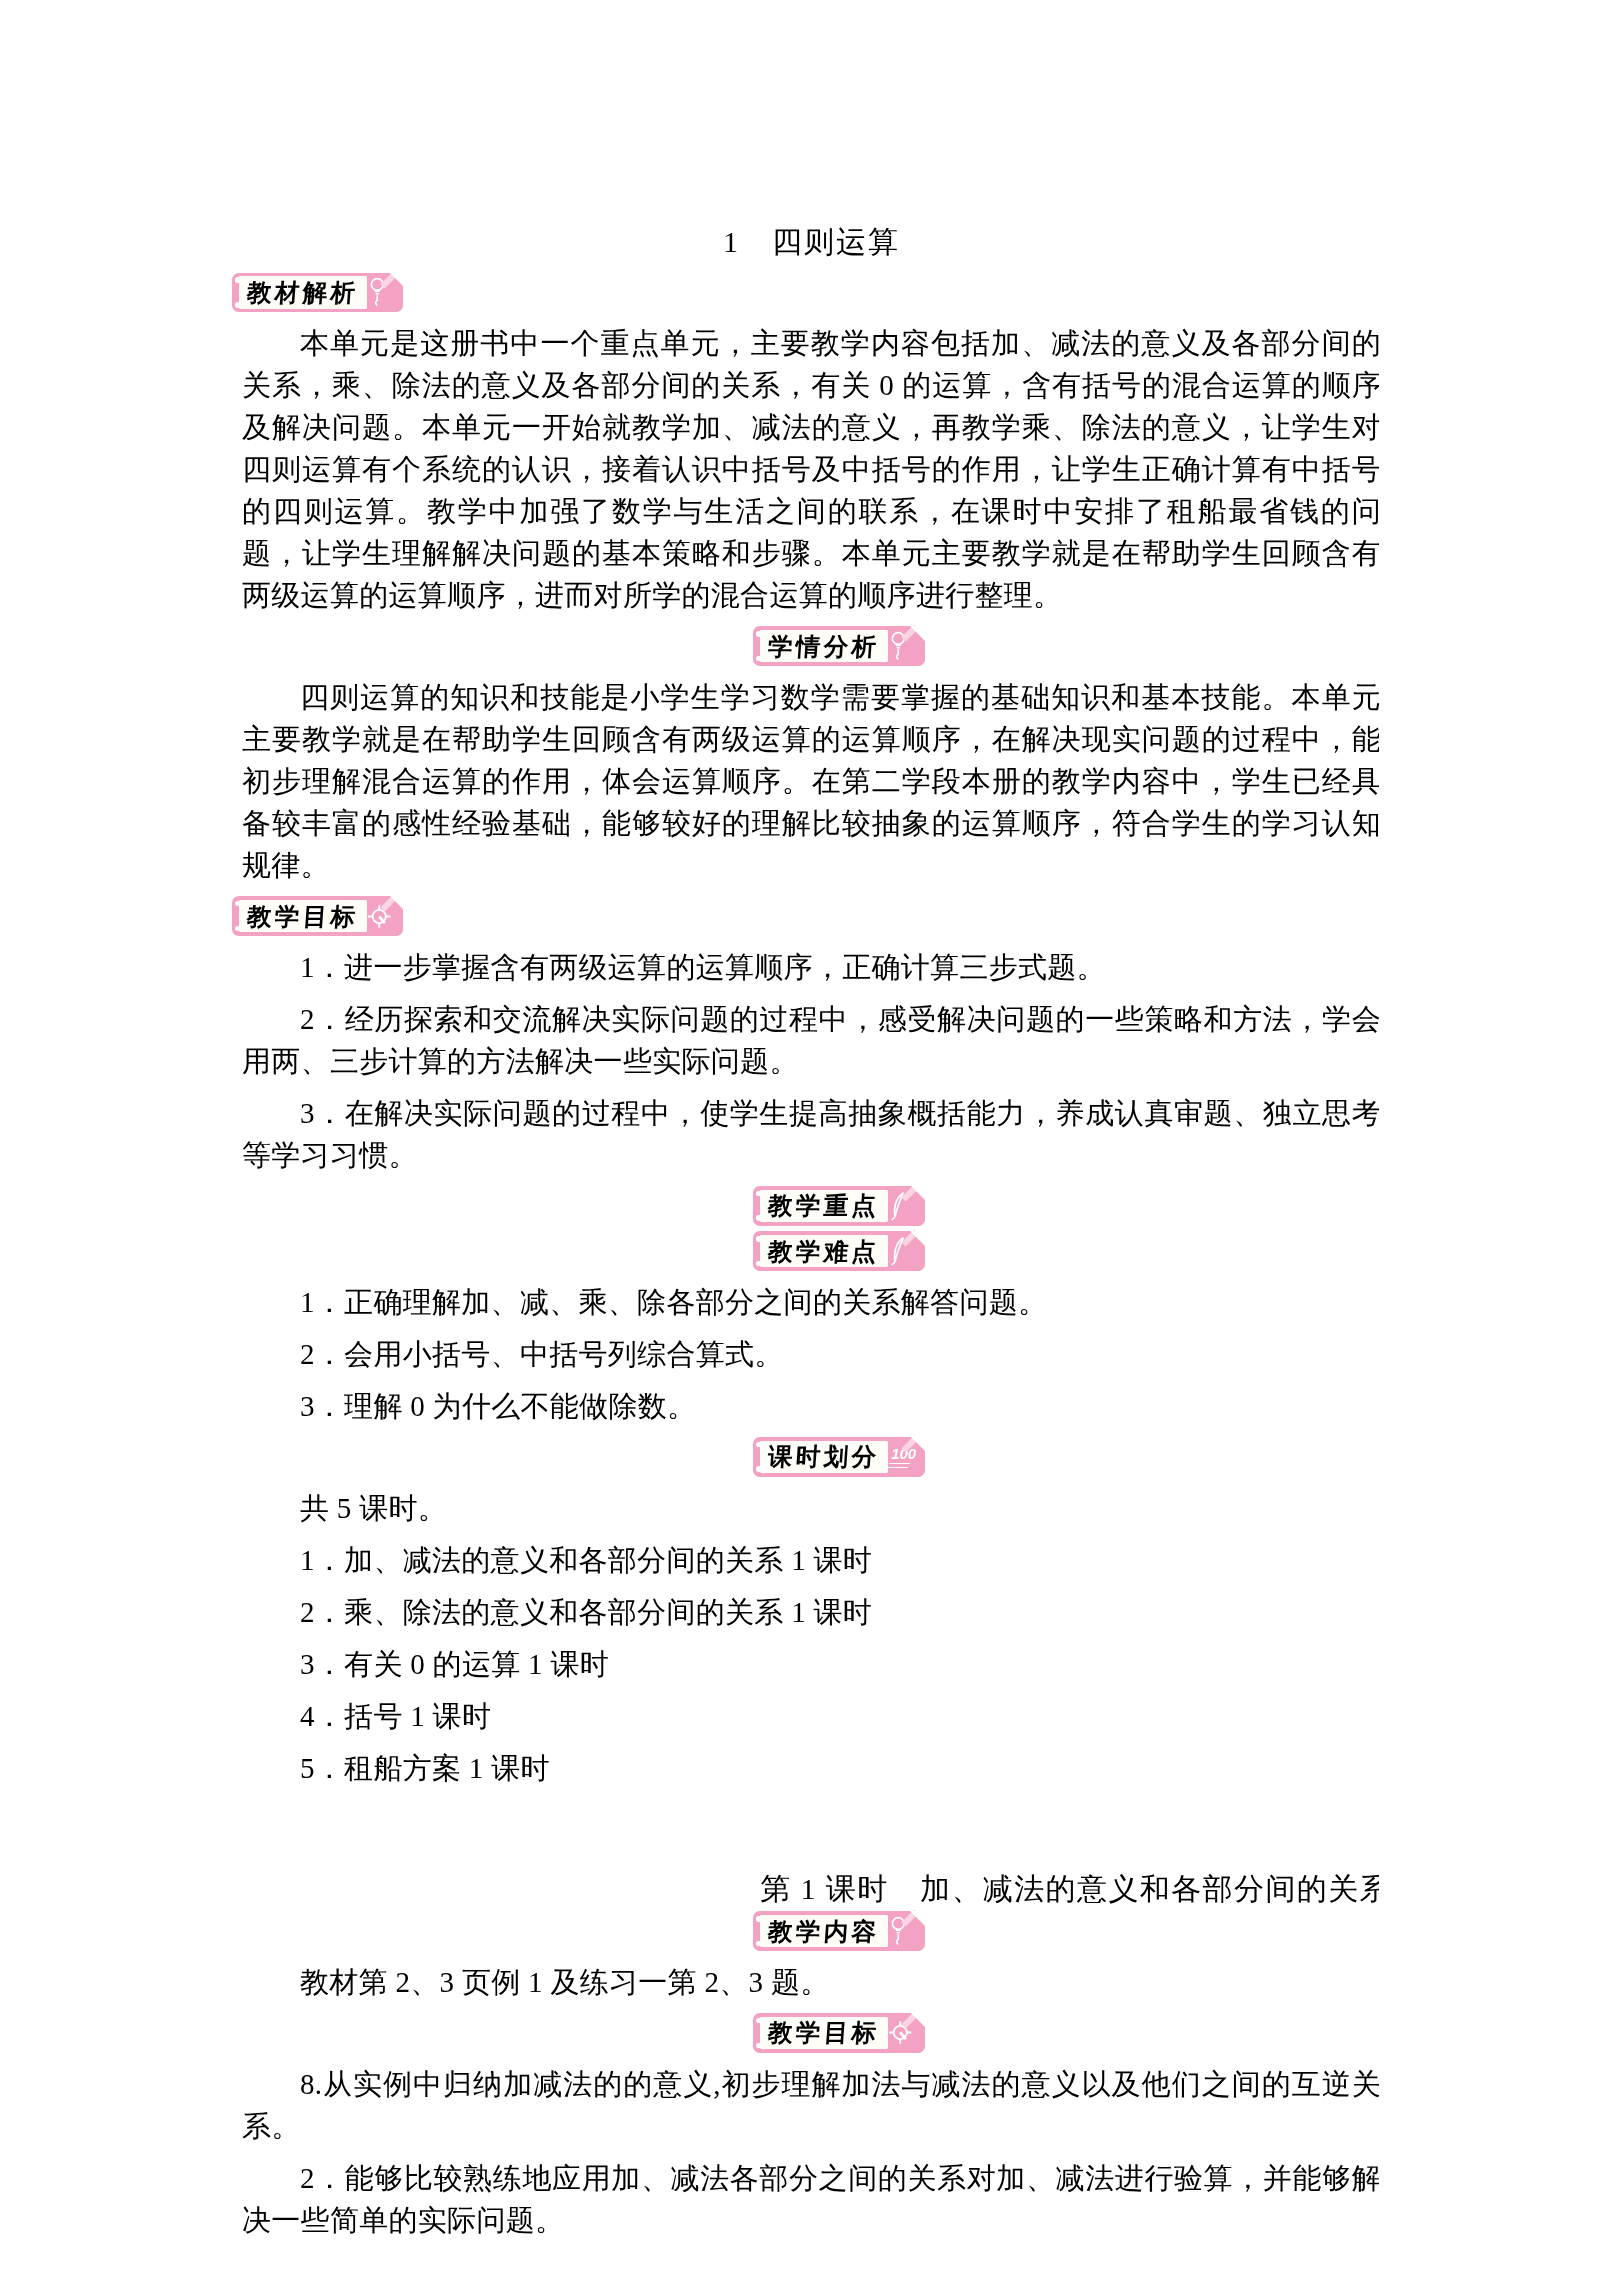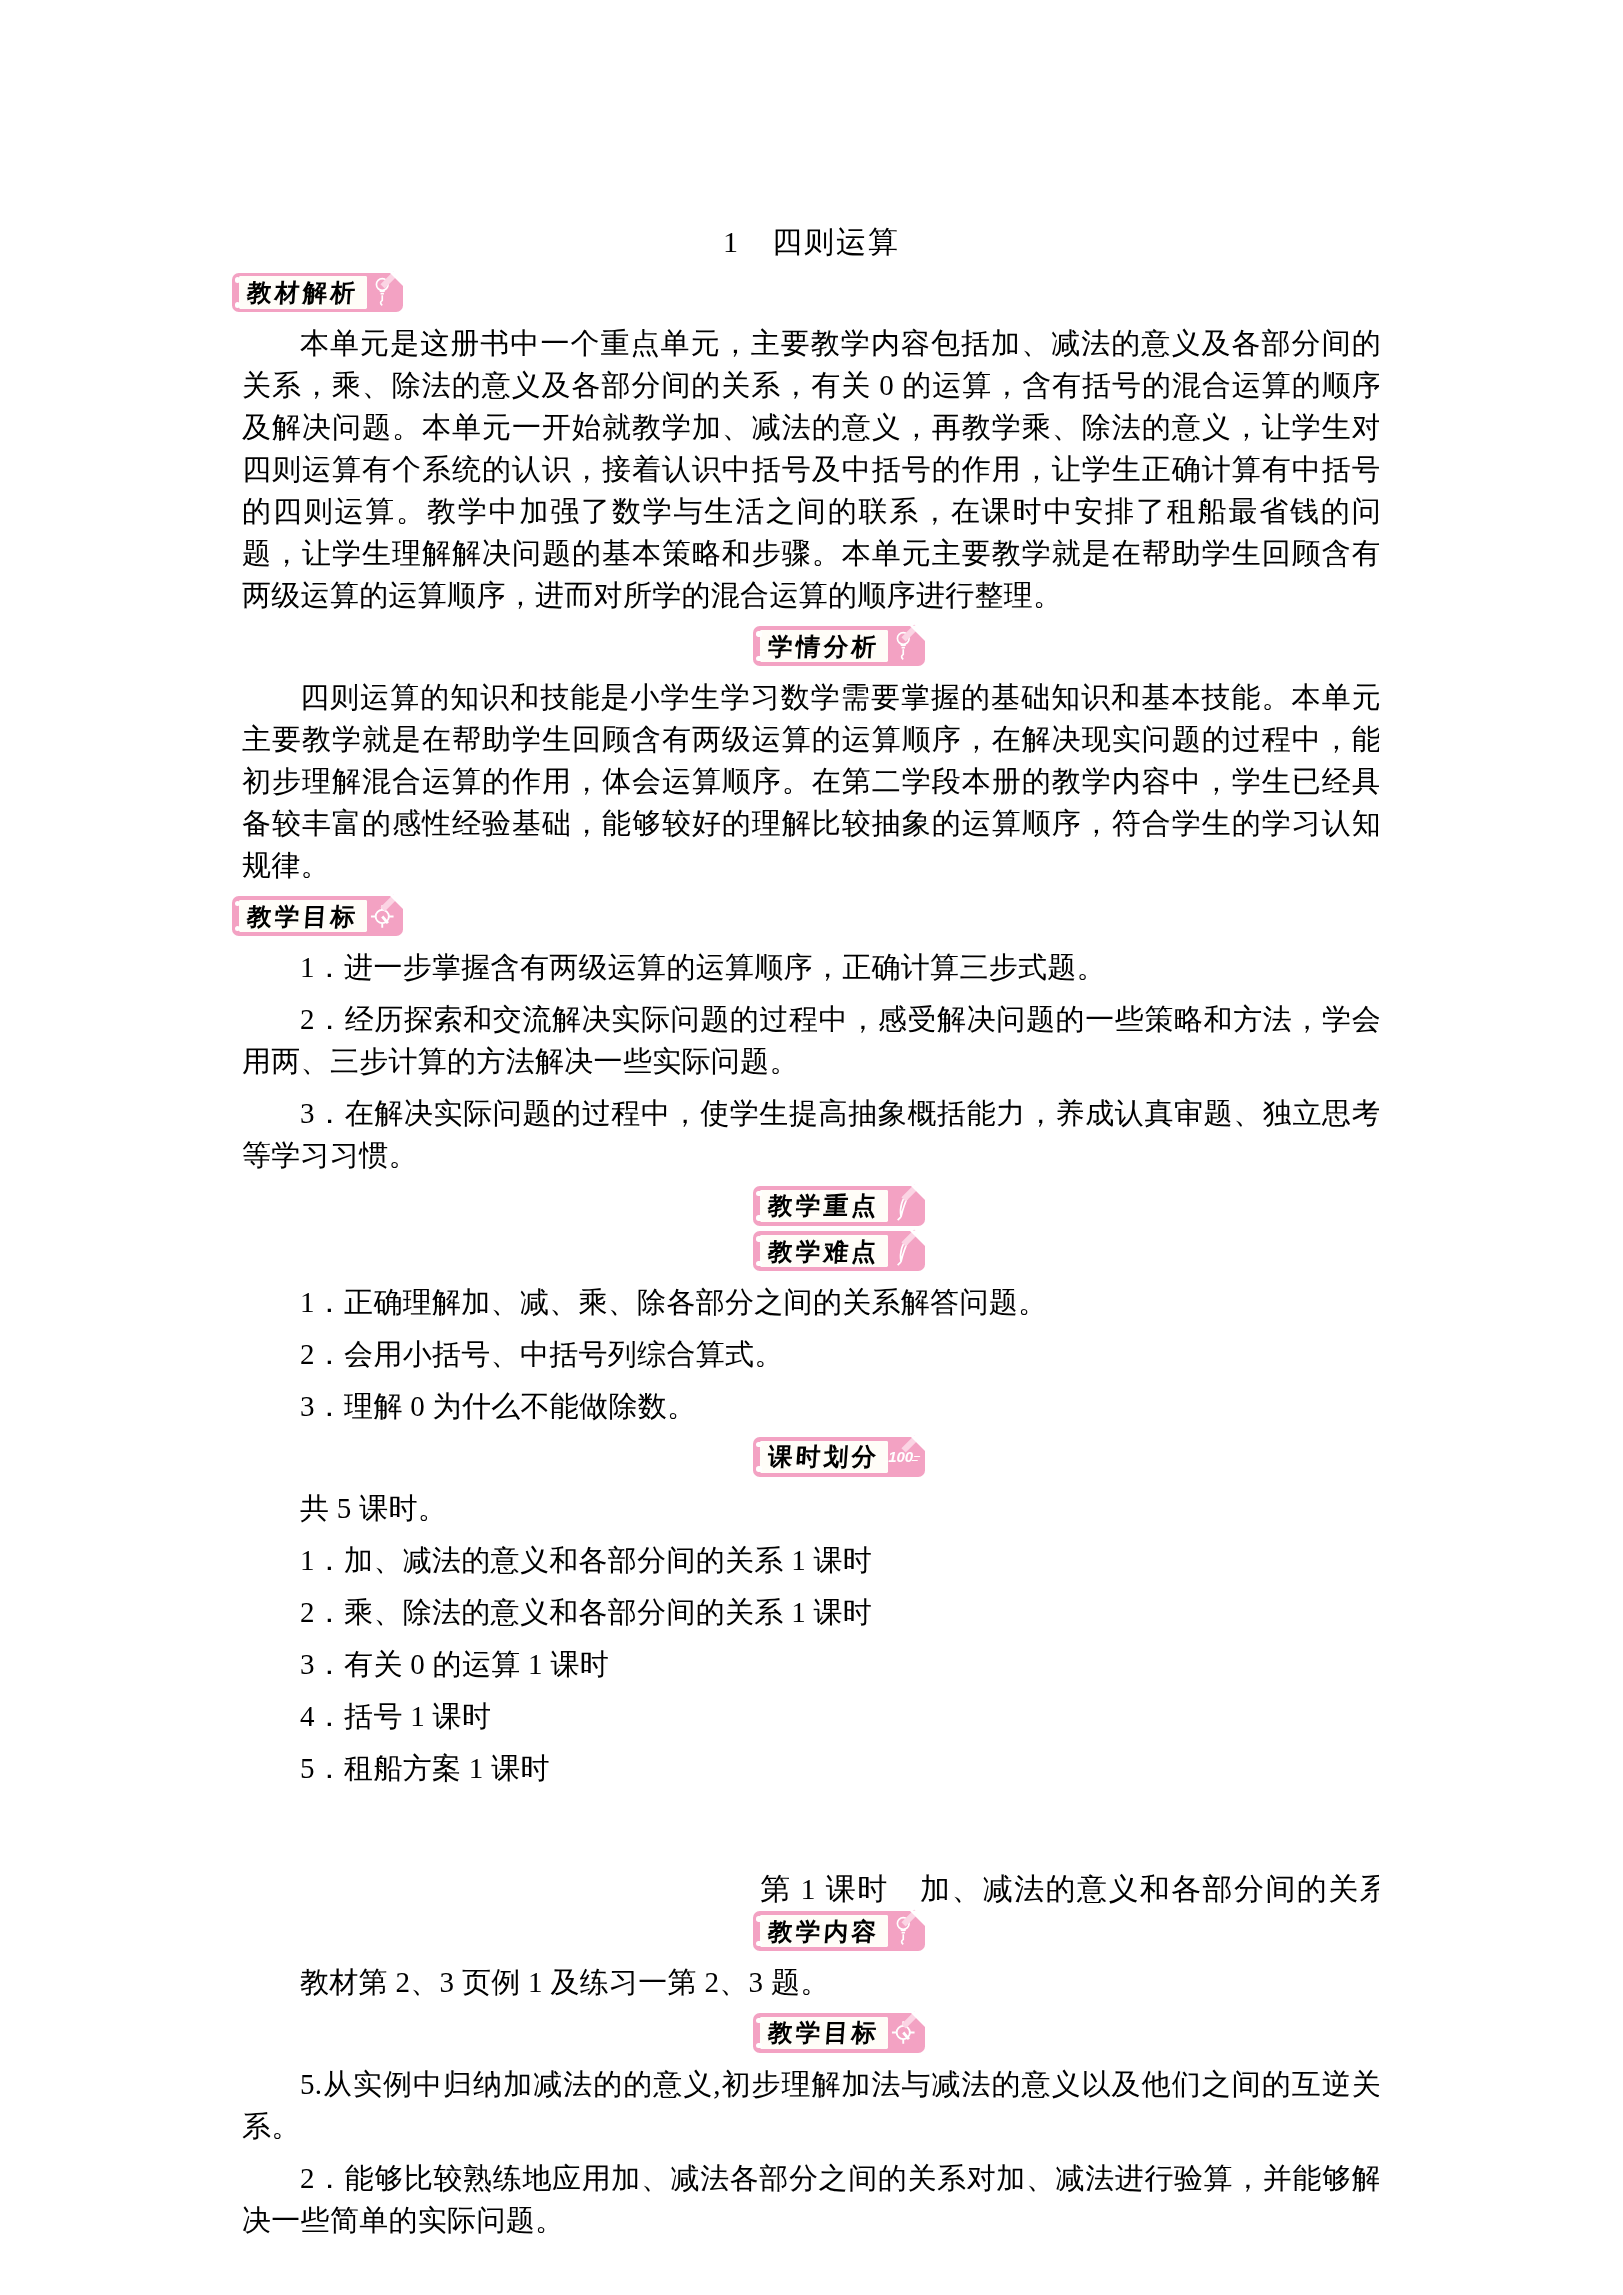--- a/index.html
+++ b/index.html
@@ -80,21 +80,21 @@
     display: inline-block;
     font-size: 24.5px;
     font-weight: bold;
     letter-spacing: 3.4px;
     line-height: 31px;
     transform: skewX(-4deg);
     white-space: nowrap;
   }
   .badge-icon {
     display: inline-flex;
-    align-items: center;
+    flex-direction: column;
     justify-content: center;
     width: 31px;
     height: 33px;
     color: #ffffff;
   }
   .badge-icon svg { display: block; }
   .score-num {
     font-size: 15px;
     font-weight: bold;
     font-style: italic;
@@ -274,18 +274,18 @@
           <span class="badge-icon">
             <svg width="24.5" height="27" viewBox="0 0 26 26" fill="none" stroke="#ffffff" stroke-width="2">
               <circle cx="13" cy="13" r="7"></circle>
                 <path d="M13 1v5M13 20v5M1 13h5M20 13h5"></path>
                 <path d="M13 13l6 7" stroke-width="3"></path>
             </svg>
           </span>
         </span>
       </span>
     </div>
-    <p class="para">5.从实例中归纳加减法的的意义,初步理解加法与减法的意义以及他们之间的互逆关系。</p>
+    <p class="para">8.从实例中归纳加减法的的意义,初步理解加法与减法的意义以及他们之间的互逆关系。</p>
     <p class="para">2．能够比较熟练地应用加、减法各部分之间的关系对加、减法进行验算，并能够解决一些简单的实际问题。</p>
 
   </div>
 </div>
 
 
 </body></html>

